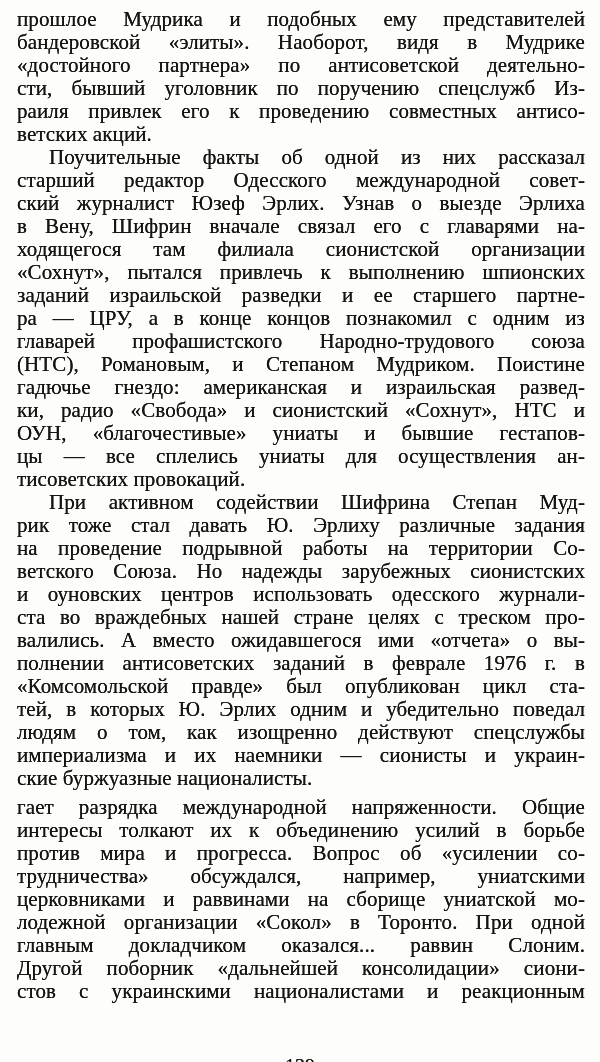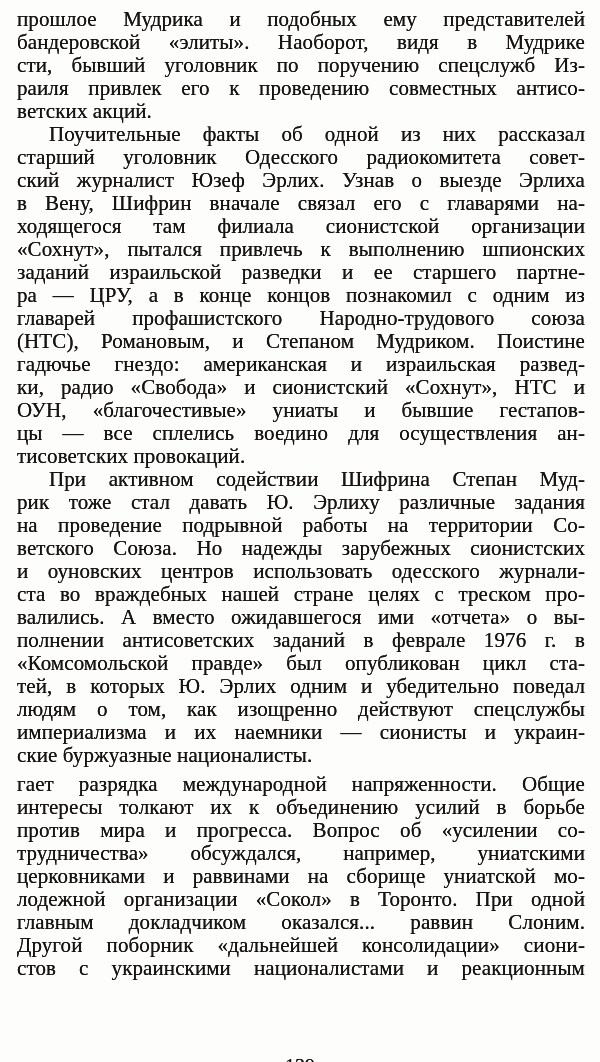--- a/index.html
+++ b/index.html
@@ -52,39 +52,40 @@
   }
 </style>
 </head>
 <body>
 
 <div class="book-page">
   <div class="text-block">
       <div class="para">
         <div class="line">прошлое Мудрика и подобных ему представителей</div>
         <div class="line">бандеровской «элиты». Наоборот, видя в Мудрике</div>
+        <div class="line">«достойного партнера» по антисоветской деятельно-</div>
         <div class="line">сти, бывший уголовник по поручению спецслужб Из-</div>
         <div class="line">раиля привлек его к проведению совместных антисо-</div>
         <div class="line last">ветских акций.</div>
       </div>
       <div class="para">
         <div class="line indent">Поучительные факты об одной из них рассказал</div>
-        <div class="line">старший уголовник Одесского радиокомитета совет-</div>
+        <div class="line">старший редактор Одесского международной совет-</div>
         <div class="line">ский журналист Юзеф Эрлих. Узнав о выезде Эрлиха</div>
         <div class="line">в Вену, Шифрин вначале связал его с главарями на-</div>
         <div class="line">ходящегося там филиала сионистской организации</div>
         <div class="line">«Сохнут», пытался привлечь к выполнению шпионских</div>
         <div class="line">заданий израильской разведки и ее старшего партне-</div>
         <div class="line">ра — ЦРУ, а в конце концов познакомил с одним из</div>
         <div class="line">главарей профашистского Народно-трудового союза</div>
         <div class="line">(НТС), Романовым, и Степаном Мудриком. Поистине</div>
         <div class="line">гадючье гнездо: американская и израильская развед-</div>
         <div class="line">ки, радио «Свобода» и сионистский «Сохнут», НТС и</div>
         <div class="line">ОУН, «благочестивые» униаты и бывшие гестапов-</div>
-        <div class="line">цы — все сплелись воедино для осуществления ан-</div>
+        <div class="line">цы — все сплелись униаты для осуществления ан-</div>
         <div class="line last">тисоветских провокаций.</div>
       </div>
       <div class="para">
         <div class="line indent">При активном содействии Шифрина Степан Муд-</div>
         <div class="line">рик тоже стал давать Ю. Эрлиху различные задания</div>
         <div class="line">на проведение подрывной работы на территории Со-</div>
         <div class="line">ветского Союза. Но надежды зарубежных сионистских</div>
         <div class="line">и оуновских центров использовать одесского журнали-</div>
         <div class="line">ста во враждебных нашей стране целях с треском про-</div>
         <div class="line">валились. А вместо ожидавшегося ими «отчета» о вы-</div>

